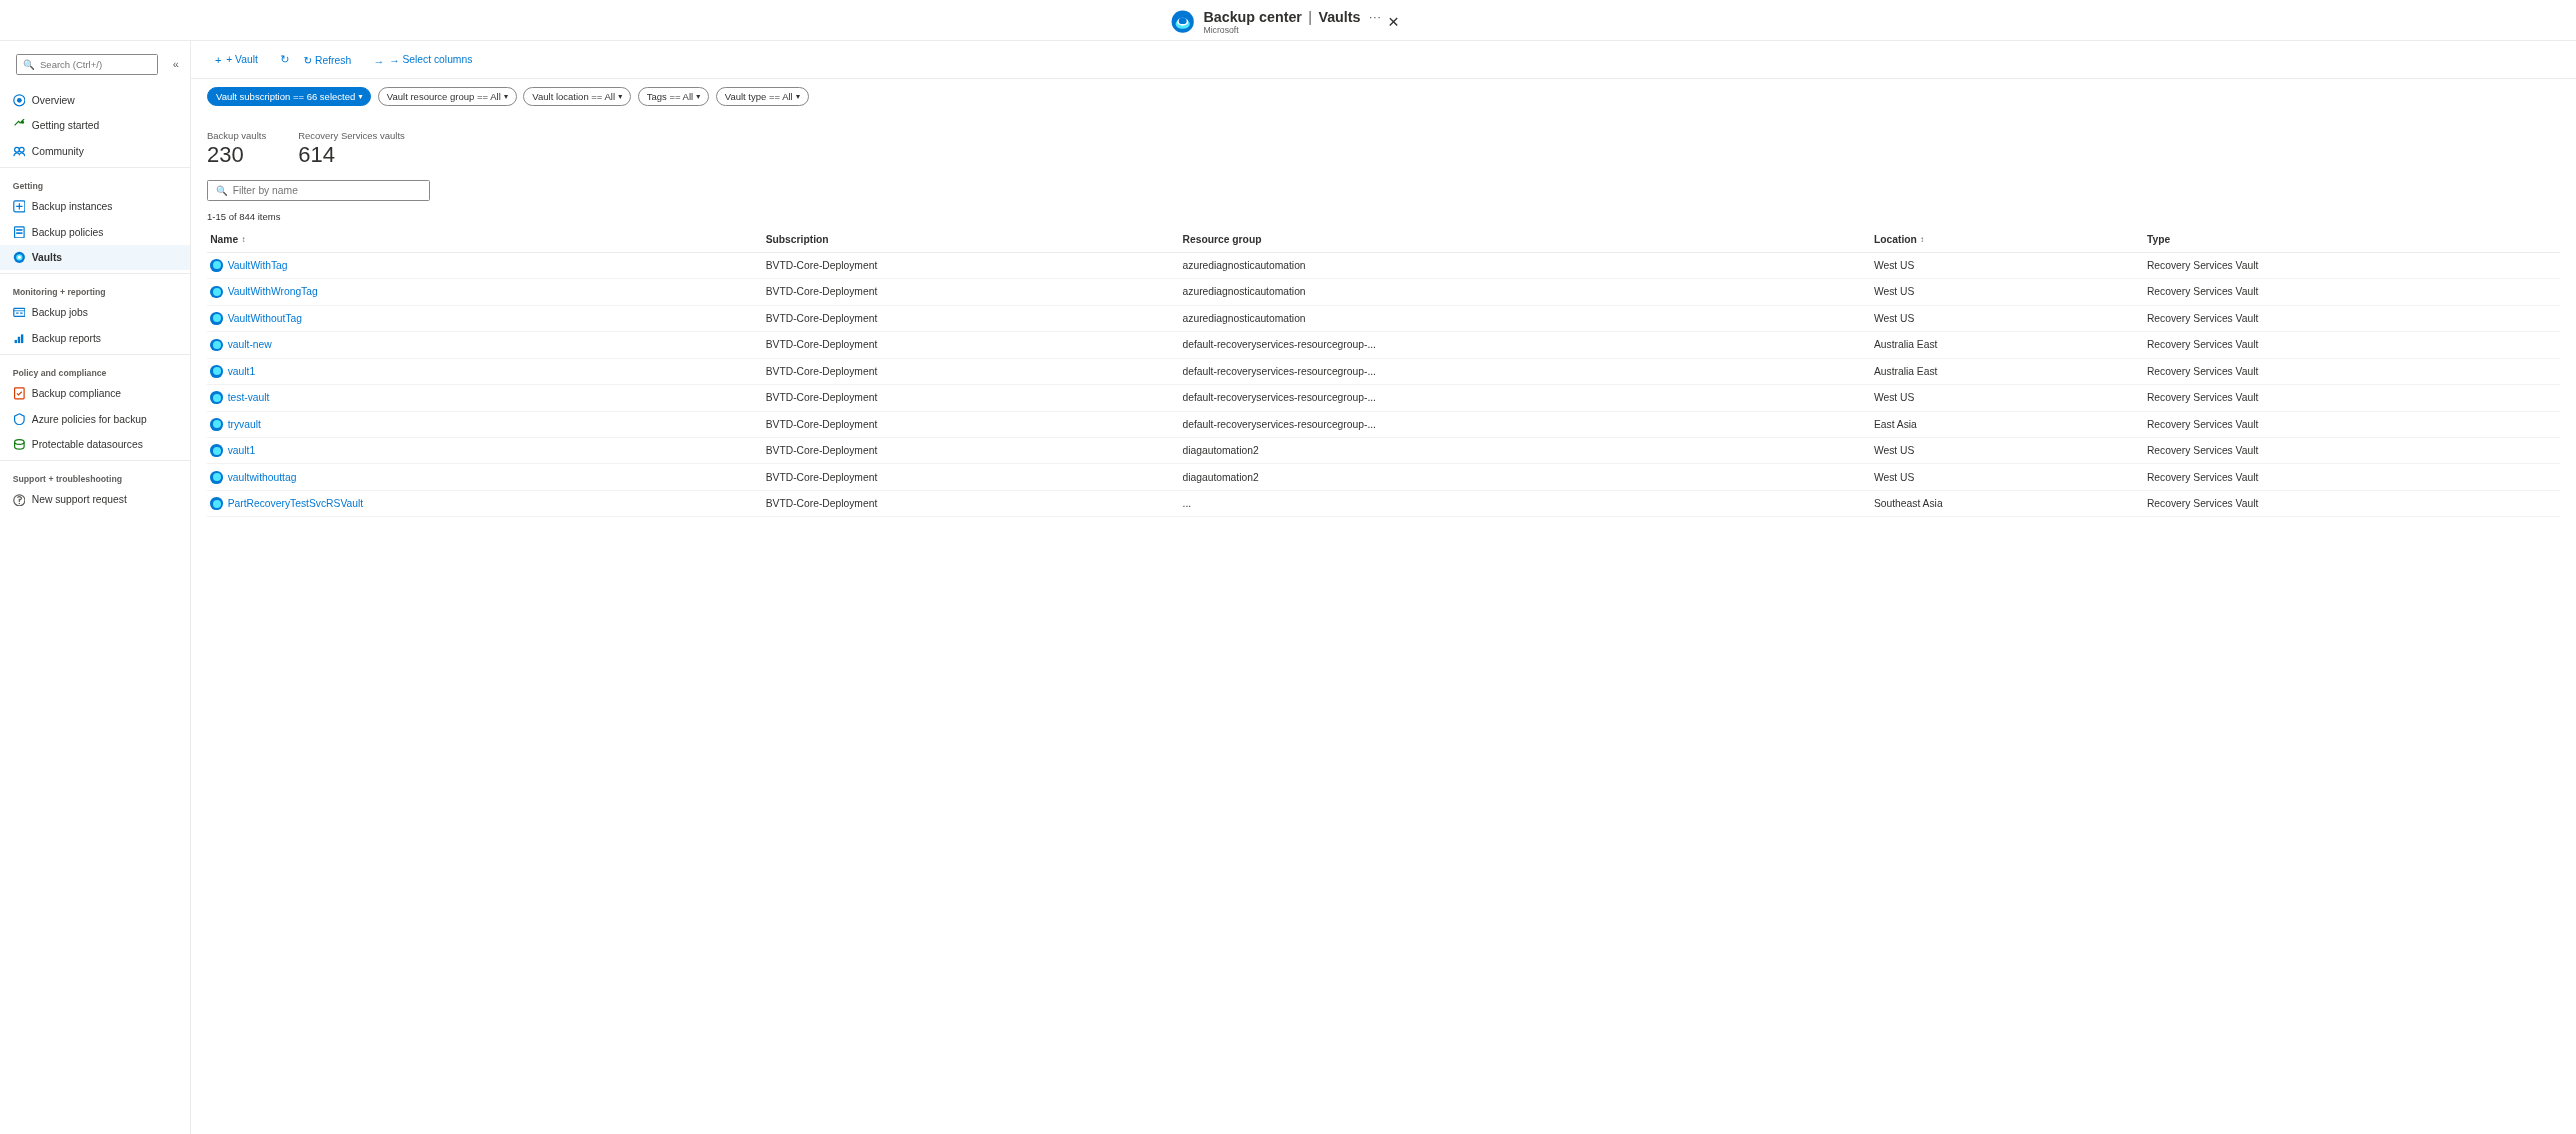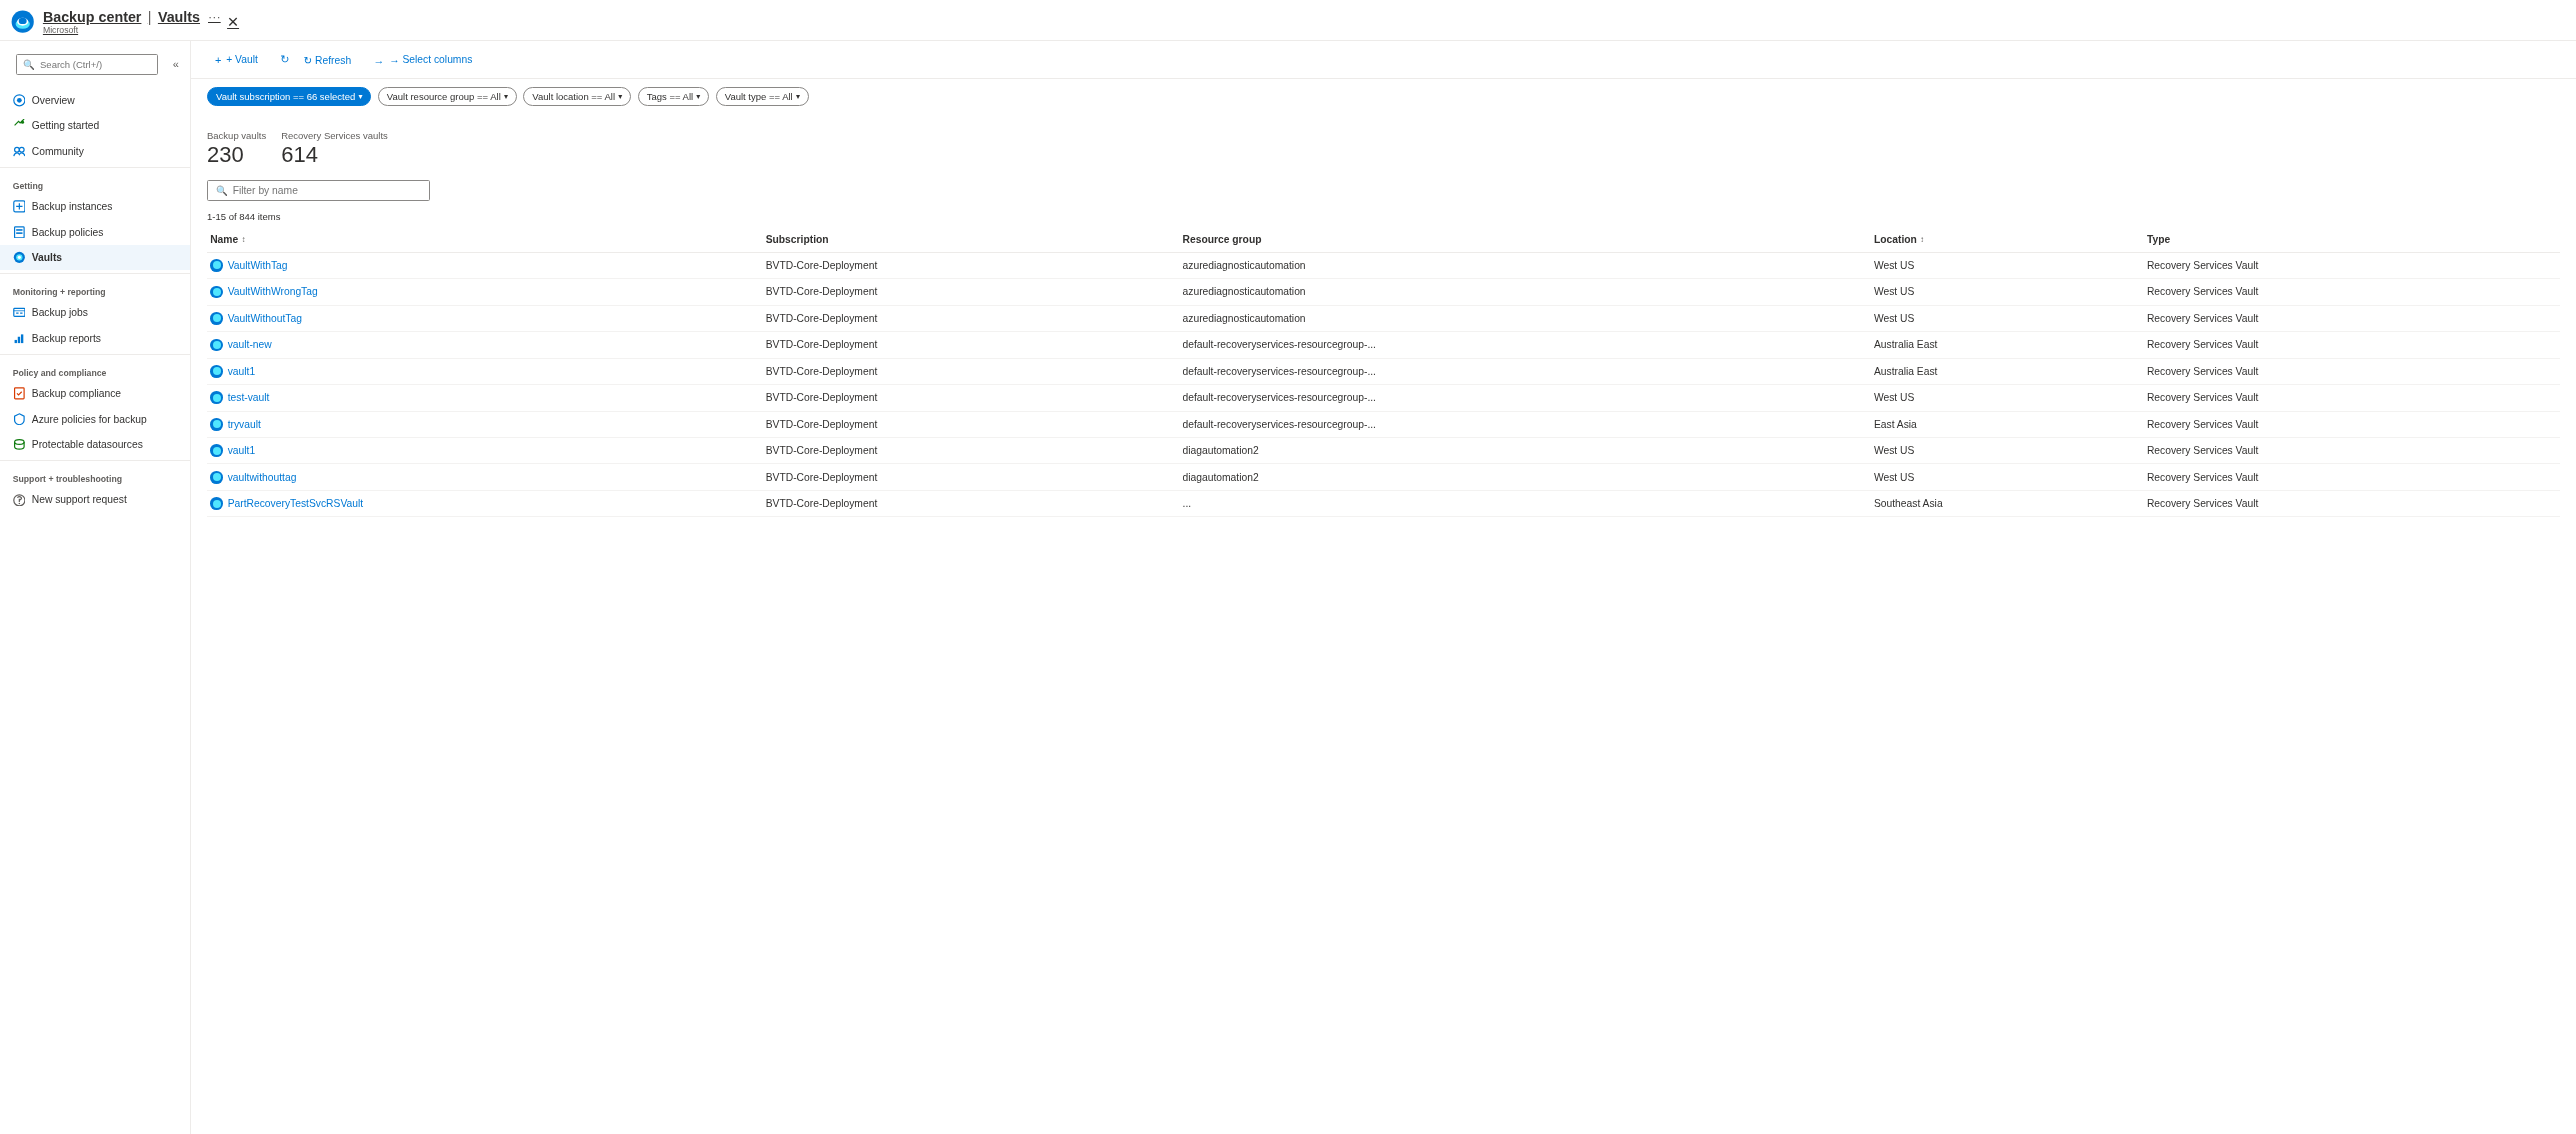--- a/index.html
+++ b/index.html
@@ -1,21 +1,21 @@
 <!DOCTYPE html>
 <html style="font-size:12.7px"><head>
   <meta charset="utf-8">
   <style>
     * { box-sizing: border-box; margin: 0; padding: 0; }
     body { font-family: 'Segoe UI', sans-serif; font-size: 10.3px; color: #323130; background: #fff; display: flex; flex-direction: column; height: 100vh; overflow: hidden; }
 
     
     .title-bar {
-      display: flex; align-items: center; justify-content: flex-start;
-      padding: 6.4px 9.5px 3.2px 9.5px; border-bottom: 0.8px solid #edebe9; min-height: 41px; text-decoration: underline;
+      display: flex; align-items: center; justify-content: center;
+      padding: 6.4px 9.5px 3.2px 9.5px; border-bottom: 0.8px solid #edebe9; min-height: 41px;
     }
     .title-bar-left { display: flex; align-items: center; gap: 8px; }
     .app-icon { width: 25.4px; height: 25.4px; }
     .subtitle { font-size: 8.7px; color: #605e5c; }
     .close-btn { font-size: 14.3px; color: #323130; cursor: pointer; background: none; border: none; padding: 3.2px 6.4px; }
 
     
     .main-layout { display: flex; flex: 1; overflow: hidden; }
 
     
@@ -66,21 +66,21 @@
       background: #EFF6FC; color: #0078d4; font-size: 9.5px; cursor: pointer;
     }
     .filter-chip.active { background: #0078d4; color: #fff; }
     .filter-chip-plain {
       display: flex; align-items: center; gap: 3.2px;
       padding: 3.2px 8px; border: 0.8px solid #8a8886; border-radius: 12.7px;
       background: #fff; color: #323130; font-size: 9.5px; cursor: pointer;
     }
 
     .stats-row {
-      display: flex; align-items: flex-start; gap: 15px;
+      display: flex; align-items: flex-start; gap: 32px;
       padding: 16px 16px 8px 16px;
     }
     .stat-group { display: flex; flex-direction: column; }
     .stat-label { font-size: 9.5px; color: #605e5c; margin-bottom: 1.6px; }
     .stat-value { font-size: 22px; font-weight: 300; color: #323130; line-height: 1.1; }
 
     .filter-input-row { padding: 4.8px 16px 6.4px 16px; }
     .filter-input {
       display: flex; align-items: center; gap: 4.8px;
       padding: 4px 8px; border: 0.8px solid #8a8886; border-radius: 1.6px;

